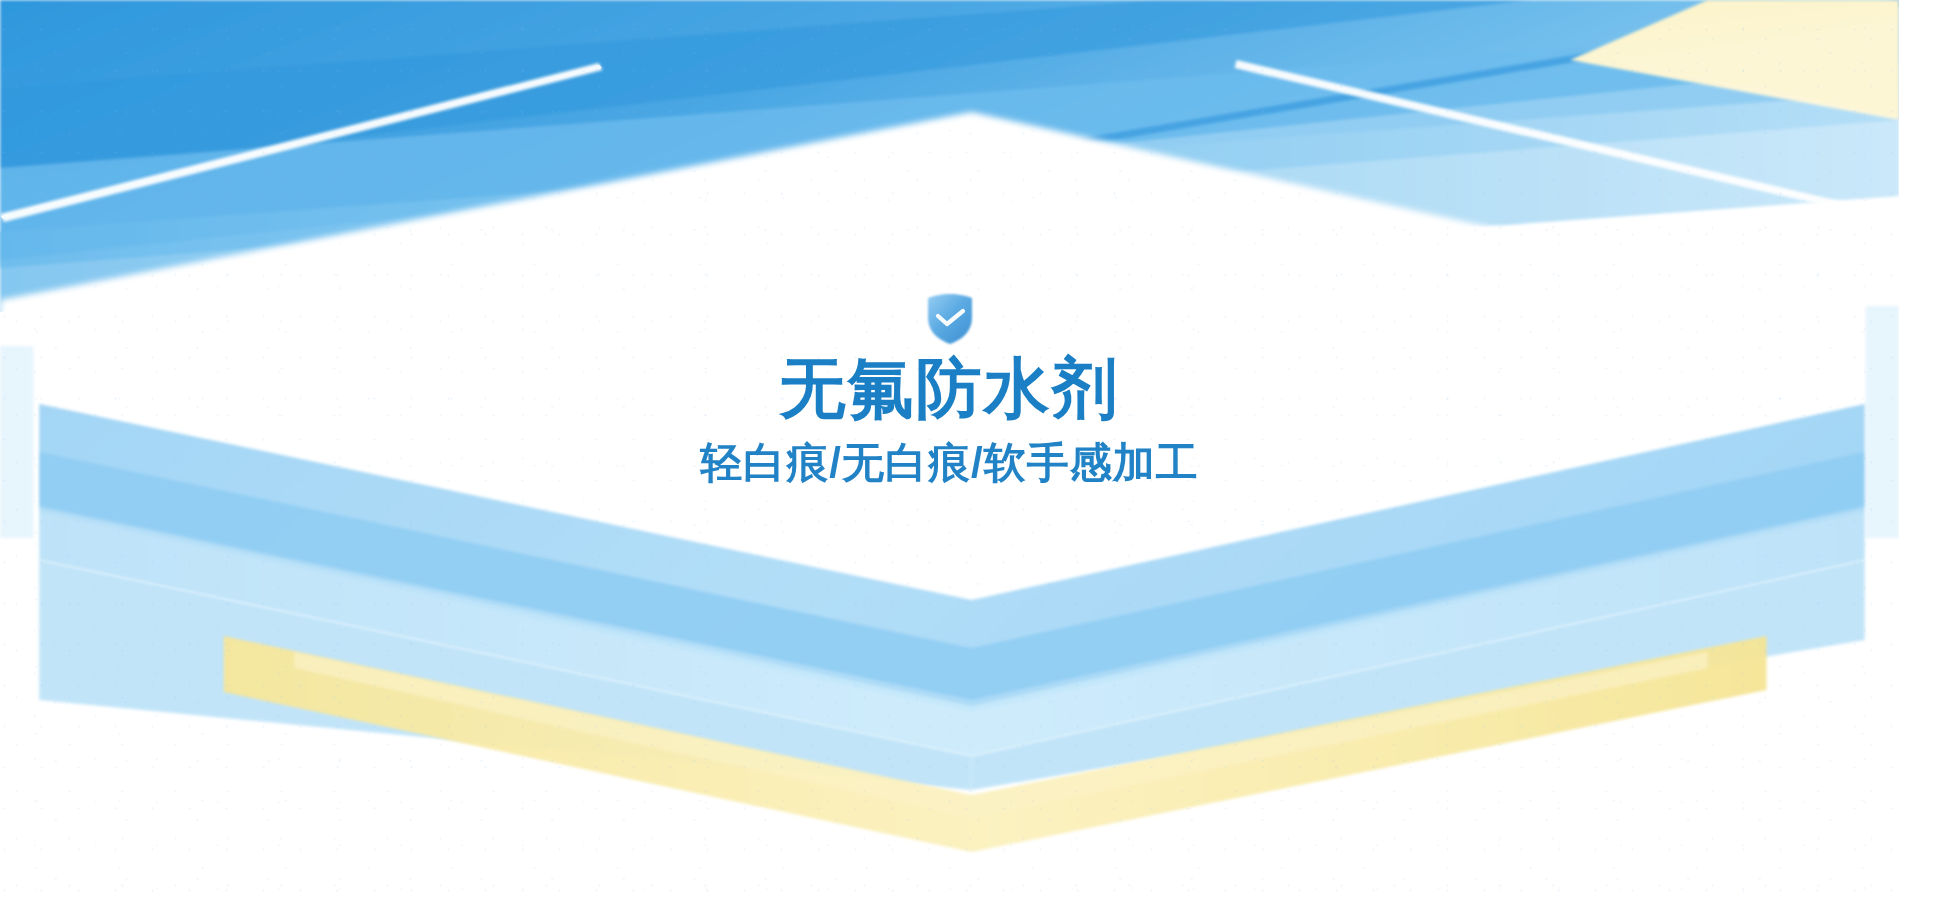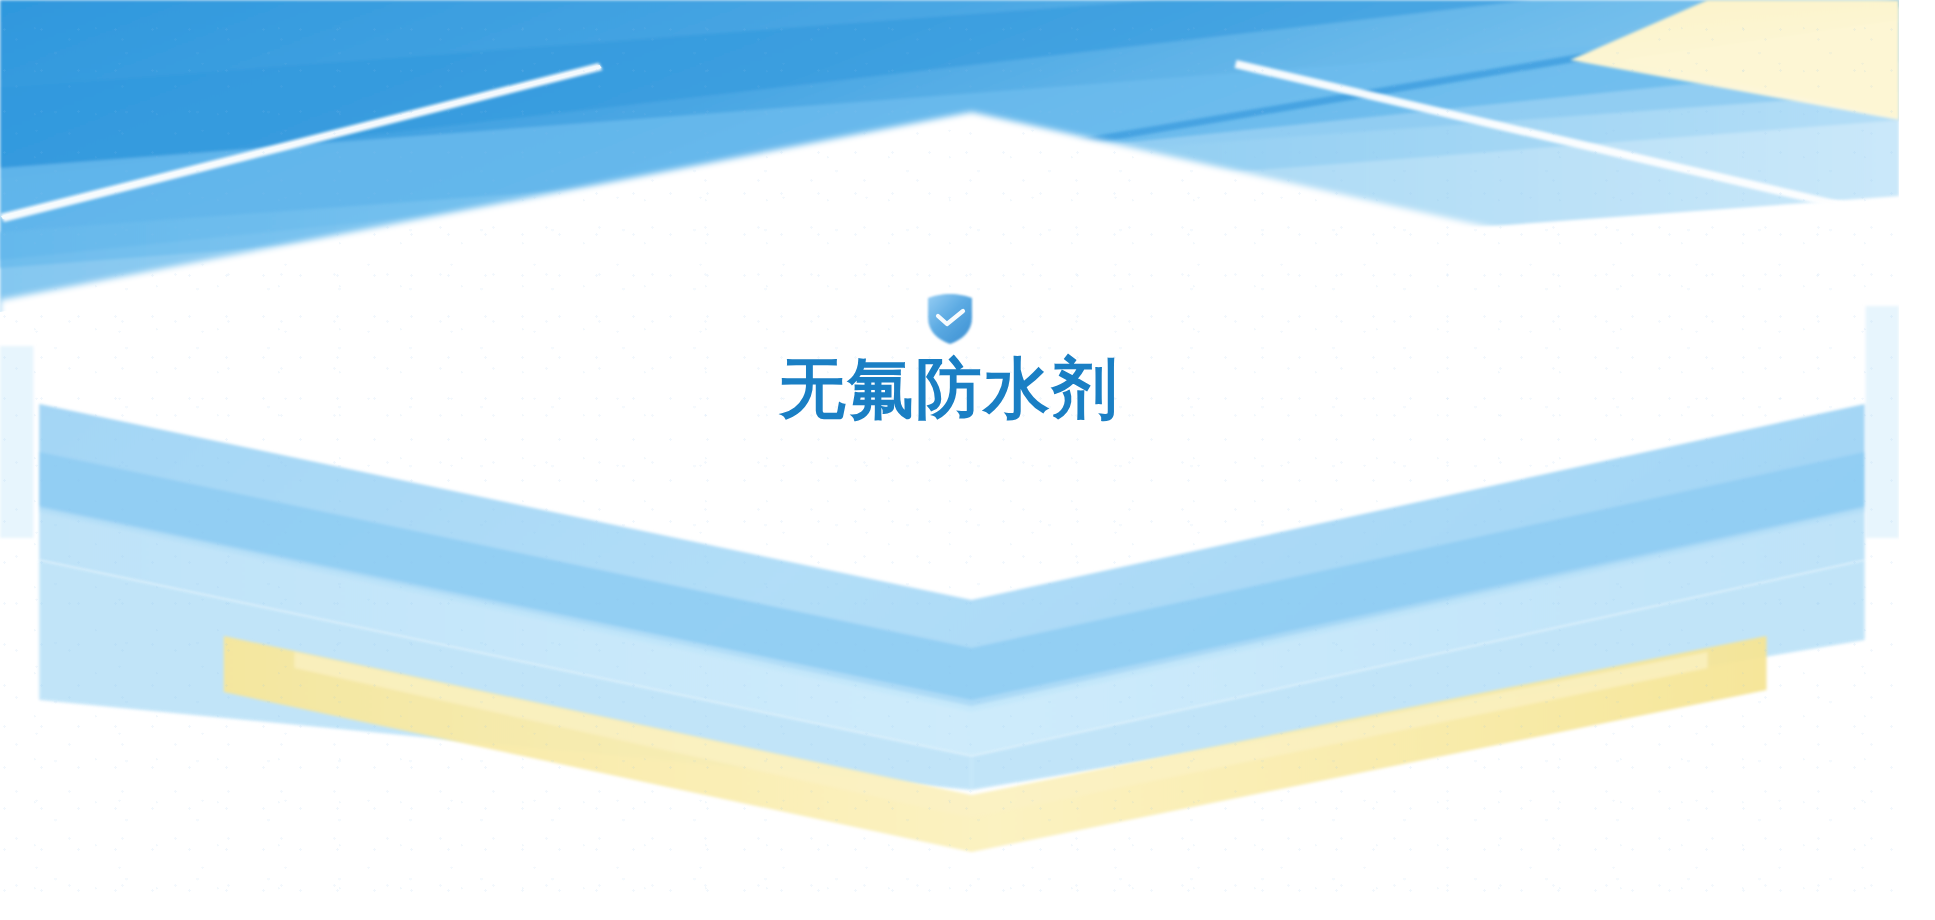--- a/index.html
+++ b/index.html
@@ -211,15 +211,16 @@
         </linearGradient>
         <filter id="shieldBlur" x="-20%" y="-20%" width="140%" height="140%">
           <feGaussianBlur stdDeviation="0.9"></feGaussianBlur>
         </filter>
       </defs>
       <path d="M26 2 C18 2 9 4 4 6 L4 26 C4 39 14 48 26 52 C38 48 48 39 48 26 L48 6 C43 4 34 2 26 2 Z" fill="url(#gShieldBody)" filter="url(#shieldBlur)"></path>
       <path d="M14 24 L23 32 L39 19" fill="none" stroke="#ffffff" stroke-width="4.2" stroke-linecap="round" stroke-linejoin="round" opacity="0.95"></path>
     </svg>
 
     <h1 class="title">无氟防水剂</h1>
+    <div class="subtitle">轻白痕/无白痕/软手感加工</div>
 
   </div>
 </div>
 
 </body></html>

